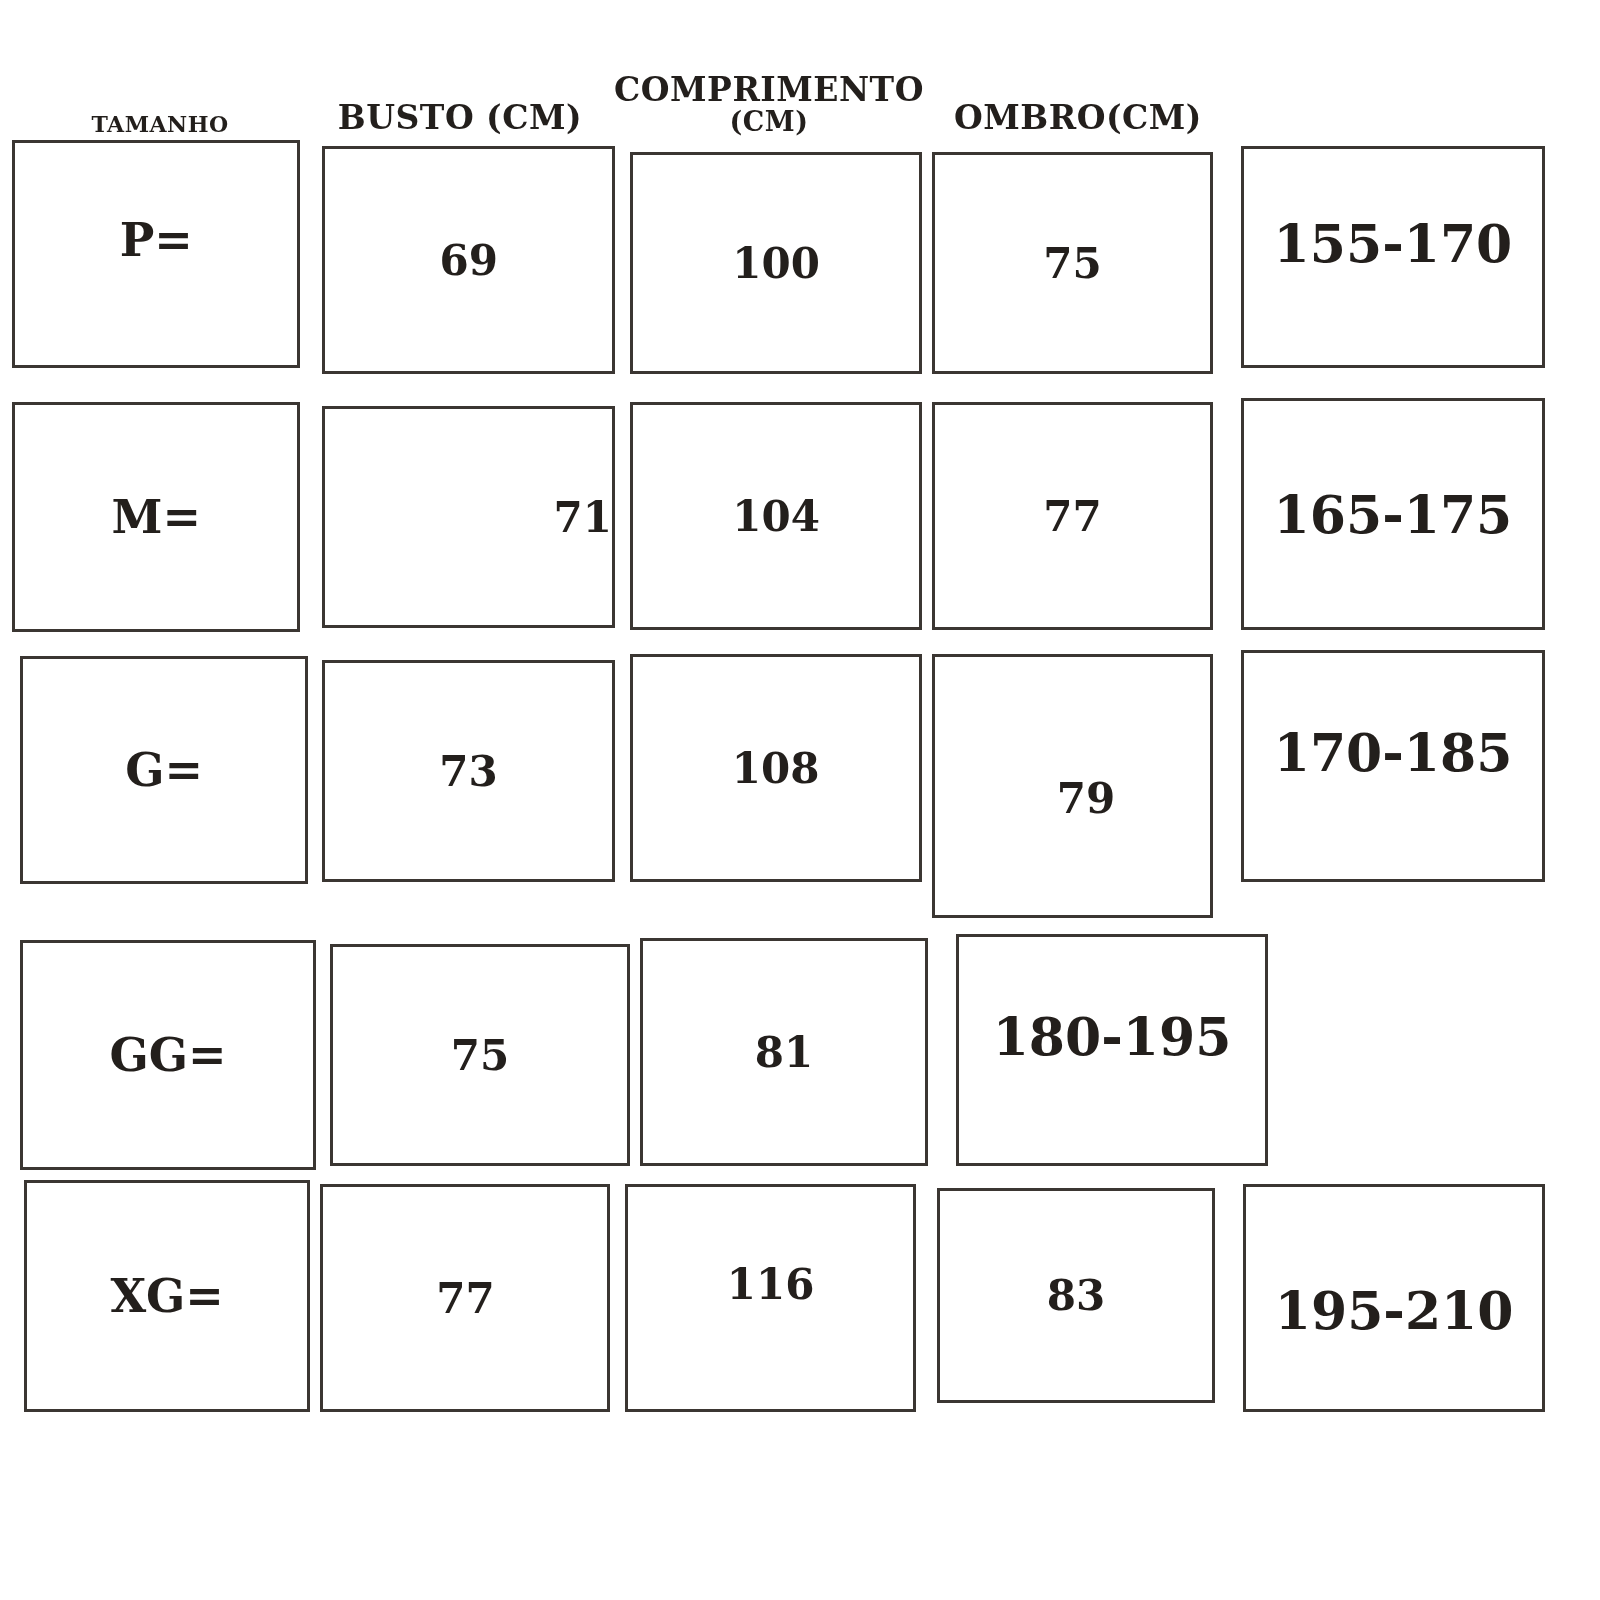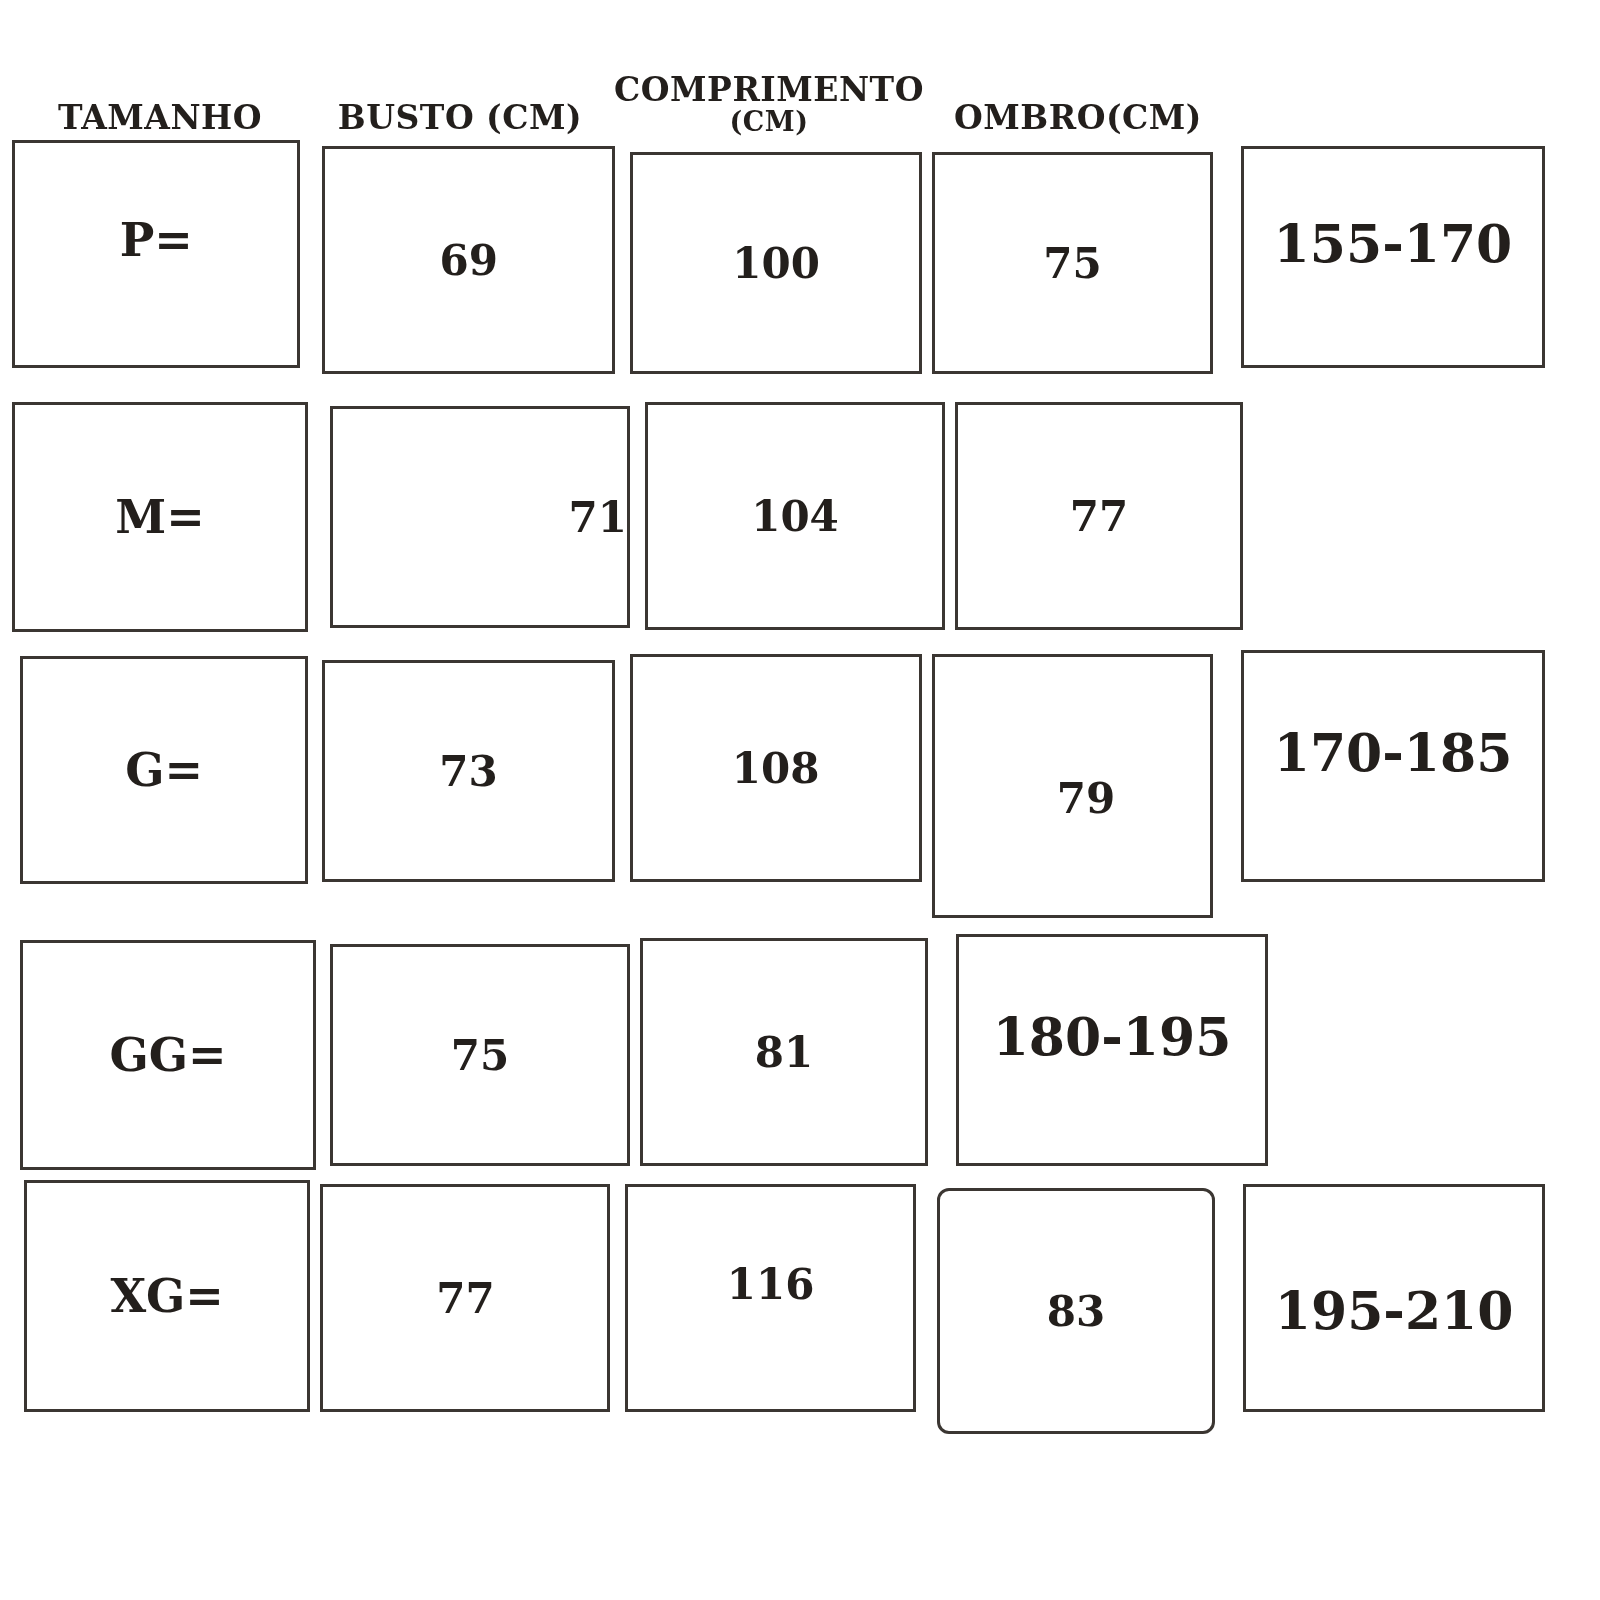--- a/index.html
+++ b/index.html
@@ -29,21 +29,21 @@
     align-items: flex-end;
     height: 95px;
   }
   .header-cell {
     text-align: center;
     font-weight: bold;
     letter-spacing: 0.5px;
     line-height: 1.05;
     padding-bottom: 4px;
   }
-  .h-tamanho      { width: 300px; font-size: 33px; }
+  .h-tamanho      { width: 300px; font-size: 22px; }
   .h-comprimento  { width: 318px; font-size: 33px; }
   .h-busto        { width: 300px; font-size: 33px; }
   .h-ombro        { width: 300px; font-size: 33px; }
   .h-altura       { width: 310px; font-size: 33px; }
 
   
   .body-rows {
     display: flex;
     flex-direction: column;
   }
@@ -90,21 +90,21 @@
 
   .row-3 .c-size   { height: 230px; margin-left: 10px; margin-top: 22px; }
   .row-3 .c-comp   { height: 222px; margin-left: 14px; margin-top: 26px; }
   .row-3 .c-busto  { height: 222px; margin-left: 15px; margin-top: 26px; }
   .row-3 .c-ombro  { height: 228px; margin-left: 10px; margin-top: 20px; }
   .row-3 .c-altura { height: 232px; margin-left: 28px; margin-top: 16px; }
 
   .row-4 .c-size   { height: 232px; margin-left: 14px; margin-top: 10px; }
   .row-4 .c-comp   { height: 228px; margin-left: 10px; margin-top: 14px; }
   .row-4 .c-busto  { height: 228px; margin-left: 15px; margin-top: 14px; }
-  .row-4 .c-ombro  { height: 246px; margin-left: 21px; margin-top: 18px; border-radius: 12px; }
+  .row-4 .c-ombro  { height: 215px; margin-left: 21px; margin-top: 18px; }
   .row-4 .c-altura { height: 228px; margin-left: 28px; margin-top: 14px; }
 
   
   .nudge-up   { transform: translateY(-14px); }
   .nudge-down { transform: translateY(12px); }
 </style>
 </head>
 <body>
 
 <div class="size-table">
@@ -151,20 +151,23 @@
       </div>
       <div class="cell c-comp">
         <span>71</span>
       </div>
       <div class="cell c-busto">
         <span>104</span>
       </div>
       <div class="cell c-ombro">
         <span>77</span>
       </div>
+      <div class="cell c-altura">
+        <span>165-175</span>
+      </div>
     </div>
 
     <div class="data-row row-2">
       <div class="cell c-size">
         <span>G=</span>
       </div>
       <div class="cell c-comp">
         <span>73</span>
       </div>
       <div class="cell c-busto">

